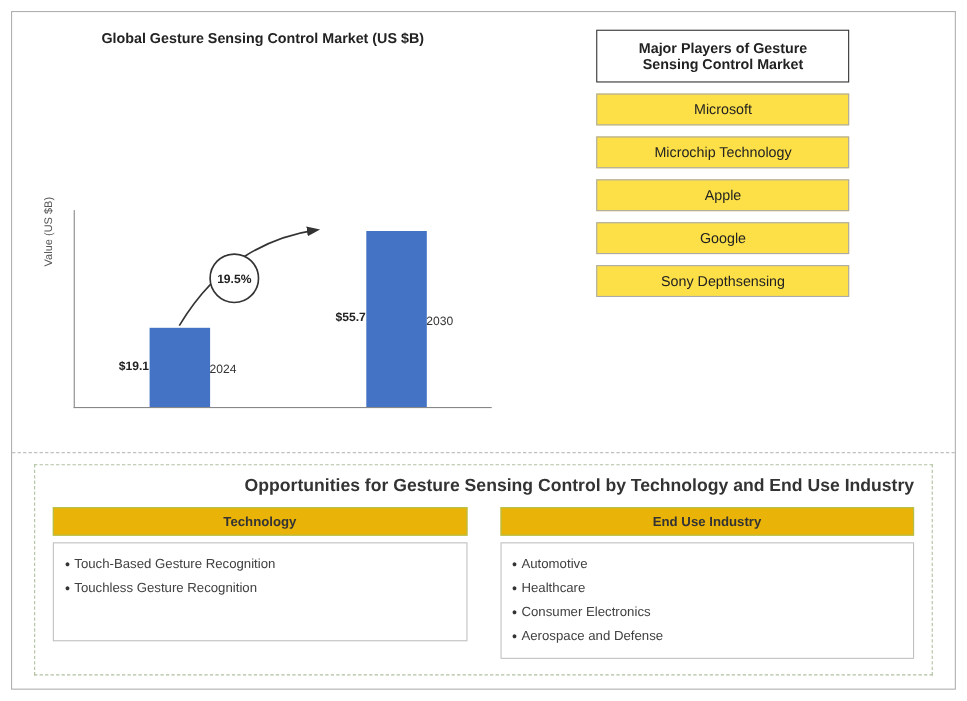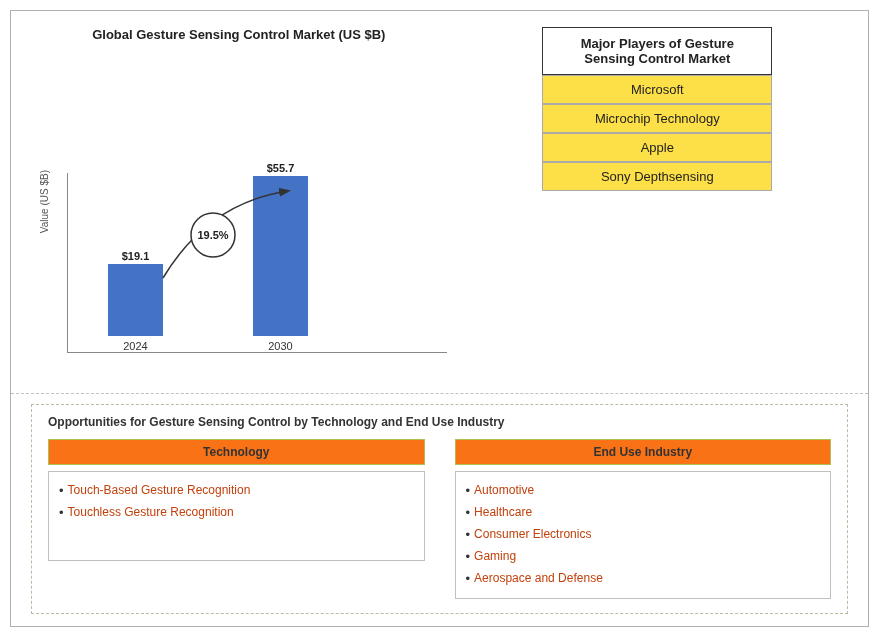--- a/index.html
+++ b/index.html
@@ -62,21 +62,21 @@
       width: 100%;
       height: 180px;
       border-left: 1.5px solid #888;
       border-bottom: 1.5px solid #888;
       padding: 0 30px 0 30px;
       position: relative;
     }
 
     .bar-group {
       display: flex;
-      flex-direction: column;
+      flex-direction: row;
       align-items: center;
       gap: 0;
     }
 
     .bar-value-top {
       font-size: 11px;
       font-weight: bold;
       color: #222;
       margin-bottom: 2px;
     }
@@ -101,20 +101,21 @@
       font-style: italic;
     }
 
     
     .players-area {
       flex: 0 0 48%;
       padding: 16px 20px 10px 10px;
       display: flex;
       flex-direction: column;
       align-items: center;
+      gap: 10px;
     }
 
     .players-title-box {
       border: 1.5px solid #333;
       padding: 8px 16px;
       text-align: center;
       font-size: 13px;
       font-weight: bold;
       color: #222;
       width: 230px;
@@ -136,56 +137,56 @@
       flex: 0 0 auto;
       padding: 10px 20px 12px 20px;
     }
 
     .opportunities-box {
       border: 1.5px dashed #b0c0a0;
       padding: 10px 16px 14px 16px;
     }
 
     .opportunities-title {
-      font-size: 12px;
+      font-size: 16px;
       font-weight: bold;
       color: #333;
-      text-align: left;
+      text-align: right;
       margin-bottom: 10px;
     }
 
     .opportunities-columns {
       display: flex;
       flex-direction: row;
       gap: 30px;
     }
 
     .opp-col {
       flex: 1;
       display: flex;
       flex-direction: column;
       gap: 0;
     }
 
     .opp-col-header {
-      background: #f97316;
+      background: #eab308;
       color: #333;
       font-size: 12px;
       font-weight: bold;
       padding: 5px 10px;
       margin-bottom: 6px;
       text-align: center;
       border: 1px solid #b0c050;
     }
 
     .opp-col-content {
       border: 1px solid #c0c0c0;
       padding: 8px 10px;
       font-size: 12px;
-      color: #c2410c;
+      color: #404040;
       line-height: 1.7;
       min-height: 90px;
       text-align: center;
     }
 
     .opp-bullet {
       display: flex;
       align-items: flex-start;
       gap: 4px;
     }
@@ -243,20 +244,21 @@
       </div>
 
     </div>
 
     <div class="players-area">
       <div class="players-title-box">Major Players of Gesture Sensing Control Market</div>
 
       <div class="player-item">Microsoft</div>
       <div class="player-item">Microchip Technology</div>
       <div class="player-item">Apple</div>
+      <div class="player-item">Google</div>
       <div class="player-item">Sony Depthsensing</div>
     </div>
 
   </div>
 
   <div class="bottom-section">
     <div class="opportunities-box">
       <div class="opportunities-title">Opportunities for Gesture Sensing Control by Technology and End Use Industry</div>
 
       <div class="opportunities-columns">
@@ -279,23 +281,20 @@
             <div class="opp-bullet">
               <span>Automotive</span>
             </div>
             <div class="opp-bullet">
               <span>Healthcare</span>
             </div>
             <div class="opp-bullet">
               <span>Consumer Electronics</span>
             </div>
             <div class="opp-bullet">
-              <span>Gaming</span>
-            </div>
-            <div class="opp-bullet">
               <span>Aerospace and Defense</span>
             </div>
           </div>
         </div>
 
       </div>
     </div>
   </div>
 
 </div>

